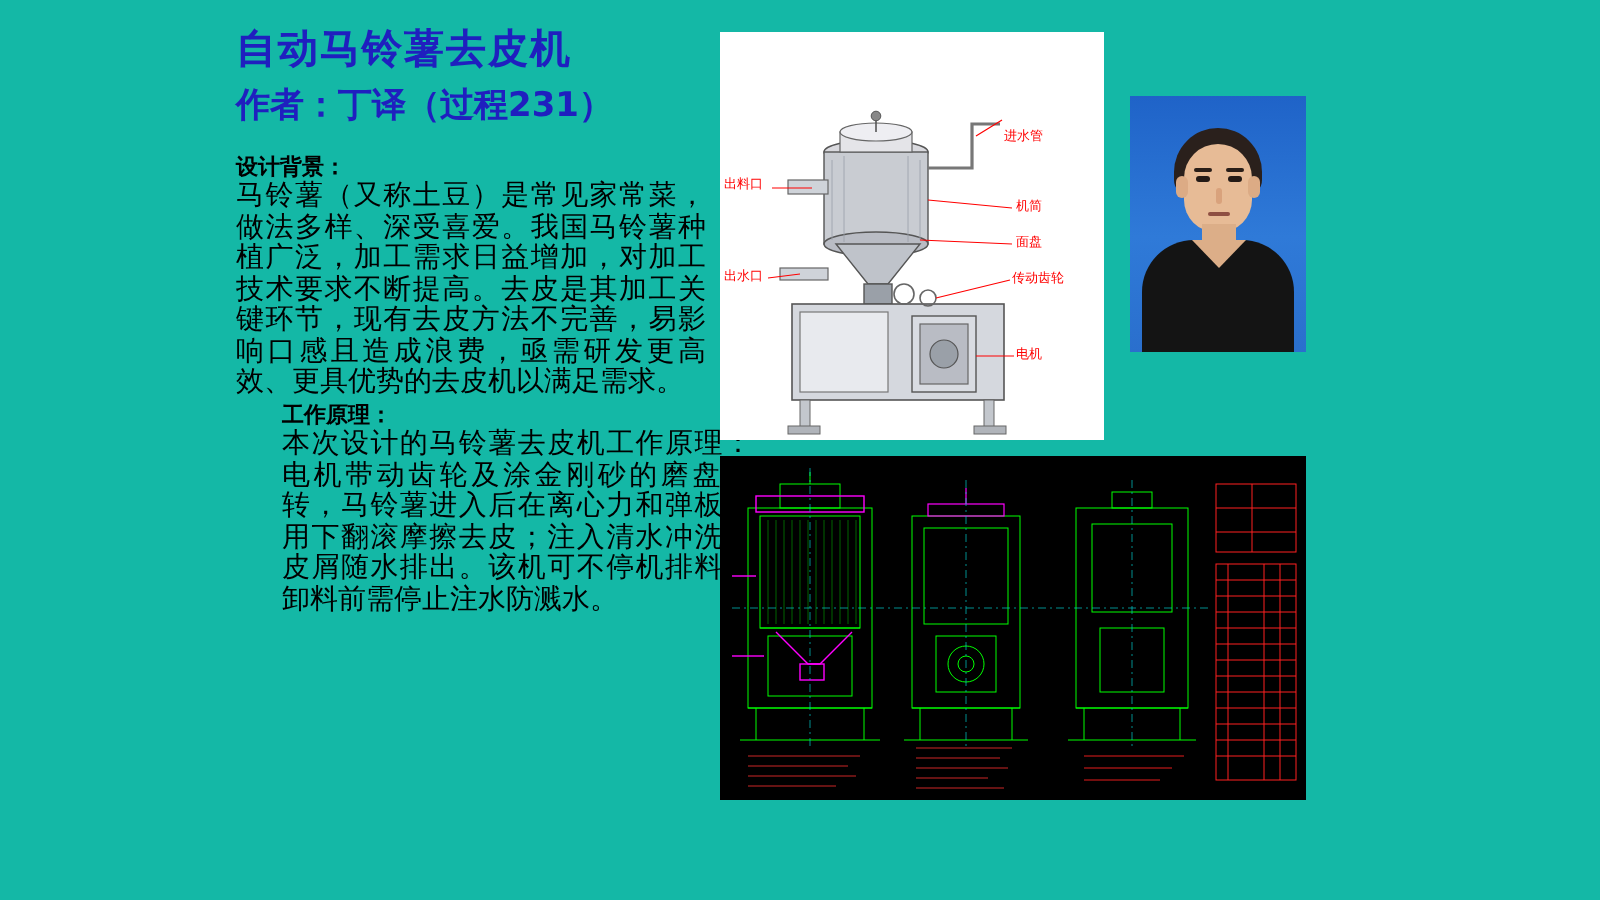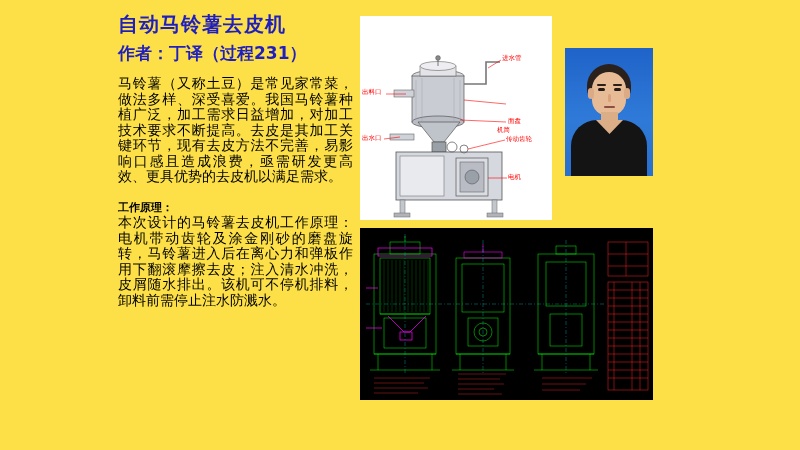--- a/index.html
+++ b/index.html
@@ -5,21 +5,21 @@
   html,body{margin:0;padding:0;}
   body{
     width:800px;height:450px;
     background:#ffffff;
     font-family:"DejaVu Sans", sans-serif;
     overflow:hidden;
     position:relative;
   }
   .poster{
     position:absolute;left:0;top:0;width:800px;height:450px;
-    background:#fde047;
+    background:#14b8a6;
   }
   
   .title{
     position:absolute;left:118px;top:12px;width:240px;
     font-size:20px;font-weight:bold;color:#1f1fbf;
     letter-spacing:1px;
     line-height:24px;
   }
   .author{
     position:absolute;left:118px;top:44px;width:240px;
@@ -31,21 +31,21 @@
     color:#000000;
   }
   .section .head{
     font-size:11px;font-weight:bold;line-height:15px;color:#000;
   }
   .section .body{
     font-size:14px;line-height:15.5px;color:#000;
     text-align:justify;
   }
   #sec-bg{top:76px;}
-  #sec-principle{top:200px;}
+  #sec-principle{top:200px;margin-left:23px;}
   #sec-thoughts{top:288px;}
 
   
   .drawing{
     position:absolute;left:360px;top:16px;width:192px;height:204px;
     background:#ffffff;
   }
   .drawing svg{display:block;}
   .lbl{
     position:absolute;font-size:6.5px;color:#ff0000;white-space:nowrap;
@@ -95,20 +95,21 @@
 </style>
 </head>
 <body>
 
 <div class="poster">
 
   <div class="title">自动马铃薯去皮机</div>
   <div class="author">作者：丁译（过程231）</div>
 
   <div class="section" id="sec-bg">
+    <div class="head">设计背景：</div>
     <div class="body">马铃薯（又称土豆）是常见家常菜，做法多样、深受喜爱。我国马铃薯种植广泛，加工需求日益增加，对加工技术要求不断提高。去皮是其加工关键环节，现有去皮方法不完善，易影响口感且造成浪费，亟需研发更高效、更具优势的去皮机以满足需求。</div>
   </div>
 
   <div class="section" id="sec-principle">
     <div class="head">工作原理：</div>
     <div class="body">本次设计的马铃薯去皮机工作原理：电机带动齿轮及涂金刚砂的磨盘旋转，马铃薯进入后在离心力和弹板作用下翻滚摩擦去皮；注入清水冲洗，皮屑随水排出。该机可不停机排料，卸料前需停止注水防溅水。</div>
   </div>
 
 
   <div class="drawing">
@@ -158,22 +159,22 @@
         <line x1="141" y1="44" x2="128" y2="52"></line>
         <line x1="146" y1="88" x2="104" y2="84"></line>
         <line x1="146" y1="106" x2="100" y2="104"></line>
         <line x1="145" y1="124" x2="108" y2="133"></line>
         <line x1="147" y1="162" x2="128" y2="162"></line>
       </g>
     </svg>
 
     <div class="lbl" style="left:2px;top:72px;">出料口</div>
     <div class="lbl" style="left:2px;top:118px;">出水口</div>
-    <div class="lbl" style="left:142px;top:38px;">进水管</div>
-    <div class="lbl" style="left:137px;top:83px;margin-top:27px;">机简</div>
+    <div class="lbl" style="left:142px;top:48px;">进水管</div>
+    <div class="lbl" style="left:148px;top:83px;">机简</div>
     <div class="lbl" style="left:148px;top:101px;">面盘</div>
     <div class="lbl" style="left:146px;top:119px;text-align:right;">传动齿轮</div>
     <div class="lbl" style="left:148px;top:157px;">电机</div>
   </div>
 
   <div class="photo">
     <div class="hair"></div>
     <div class="face"></div>
     <div class="ear-l"></div>
     <div class="ear-r"></div>

